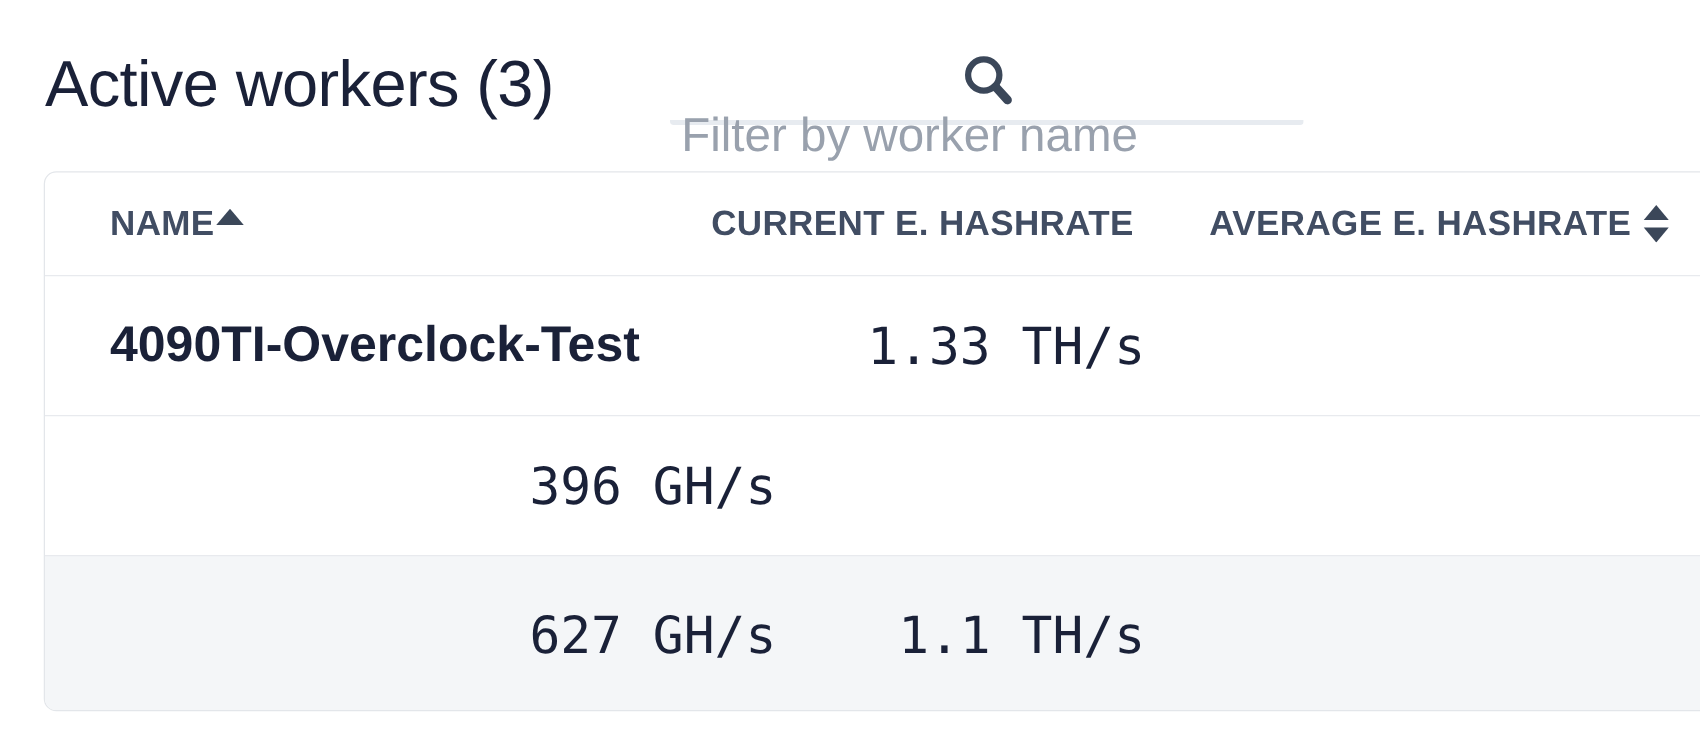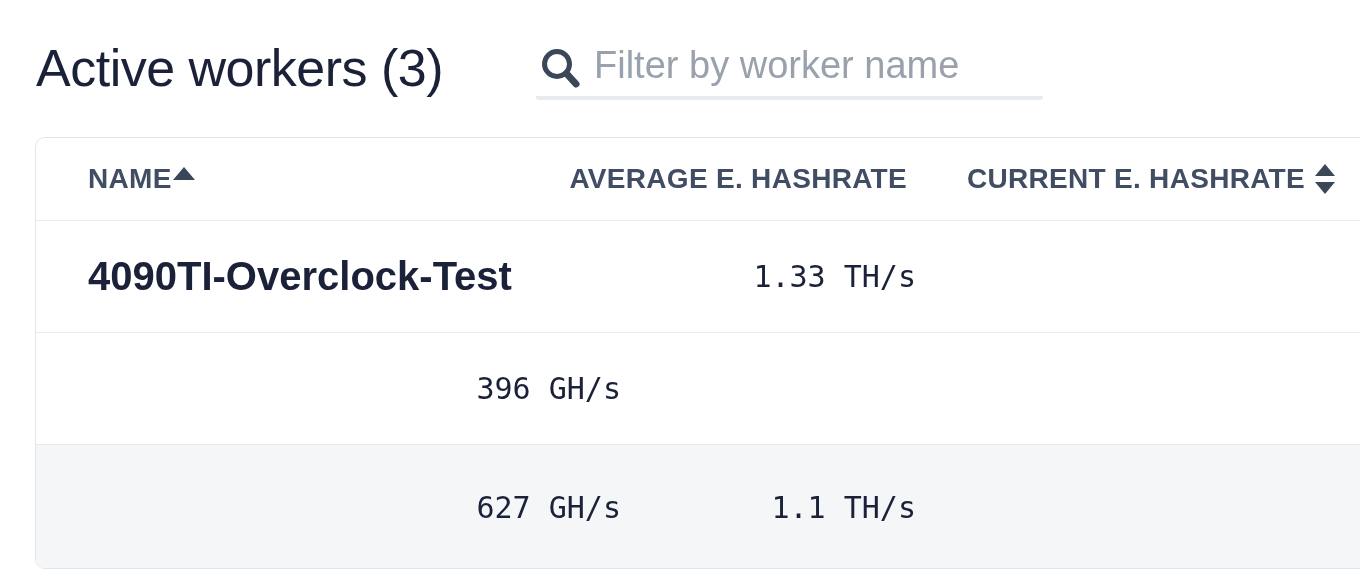--- a/index.html
+++ b/index.html
@@ -8,22 +8,22 @@
   .page { position:relative; width:1360px; height:583px; background:#ffffff; }
 
   
   .page-title {
     position:absolute; left:36px; top:42px;
     font-size:52px; font-weight:400; letter-spacing:-0.5px;
     color:#1a2138; line-height:1; white-space:nowrap;
   }
   .search-wrap {
     position:absolute; left:536px; top:40px; width:507px; height:60px;
-    display:flex; align-items:center; gap:10px;
-    border-bottom:4px solid #e7ebf0; border-radius:0 0 3px 3px;
+    display:flex; align-items:center; 
+    border-bottom:4px solid #e7ebf0; border-radius:0 0 3px 3px;flex-direction:column;
   }
   .search-icon { flex:0 0 auto; width:48px; height:48px; }
   .search-input {
     flex:1 1 auto; min-width:0; border:none; outline:none; background:transparent;
     font-family:"Liberation Sans", sans-serif;
     font-size:38px; color:#333d4d; padding:0 0 6px 0;
   }
   .search-input::placeholder { color:#99a1ad; opacity:1; }
 
   
@@ -48,21 +48,21 @@
     letter-spacing:0.3px; white-space:nowrap;
   }
   .th-left  { display:flex; align-items:center; gap:0; }
   .th-right { display:flex; align-items:center; justify-content:flex-end; gap:9px; }
   .sort-asc-svg { transform:translateY(-6px); }
   .worker-name {
     font-size:40px; font-weight:700; color:#1a2138; white-space:nowrap;
   }
   .hash-val {
     font-family:"DejaVu Sans Mono", monospace;
-    font-size:30px; color:#1a2138; text-align:right; white-space:nowrap;
+    font-size:41px; color:#1a2138; text-align:right; white-space:nowrap;
   }
 </style>
 </head>
 <body>
 
 <div class="page">
 
   <div class="page-title">Active workers (3)</div>
 
   <div class="search-wrap">
@@ -76,28 +76,28 @@
   <div class="workers-table">
 
     <div class="trow thead">
       <div class="cell-name th th-left">
         <span>NAME</span>
         <svg class="sort-asc-svg" width="24" height="15" viewBox="0 0 24 15">
           <path d="M12 1 L23 14 H1 Z" fill="#3b4759"></path>
         </svg>
       </div>
       <div class="th th-right">
-        <span>AVERAGE E. HASHRATE</span>
+        <span>CURRENT E. HASHRATE</span>
         <svg width="22" height="30" viewBox="0 0 22 30">
           <path d="M11 0 L21 12 H1 Z" fill="#3b4759"></path>
           <path d="M11 30 L21 18 H1 Z" fill="#3b4759"></path>
         </svg>
       </div>
       <div class="th th-right">
-        <span>CURRENT E. HASHRATE</span>
+        <span>AVERAGE E. HASHRATE</span>
         <svg width="22" height="30" viewBox="0 0 22 30">
           <path d="M11 0 L21 12 H1 Z" fill="#3b4759"></path>
           <path d="M11 30 L21 18 H1 Z" fill="#3b4759"></path>
         </svg>
       </div>
       <div></div>
     </div>
 
     <div class="trow tbody-row">
       <div class="cell-name worker-name">4090TI-Overclock-Test</div>

